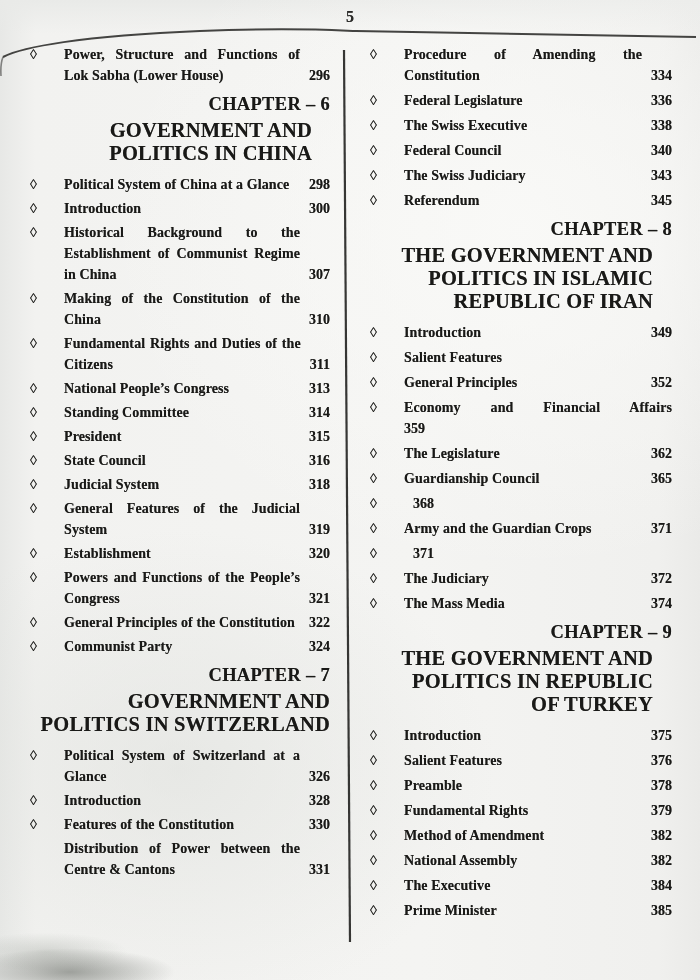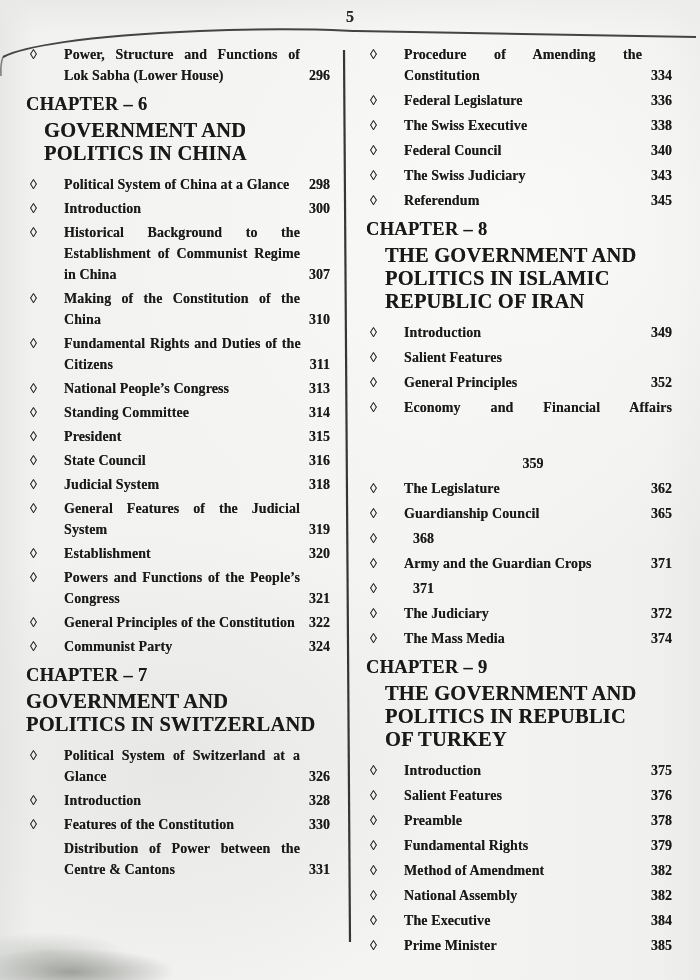--- a/index.html
+++ b/index.html
@@ -48,31 +48,31 @@
   }
   .enum{
     flex:0 0 auto;align-self:flex-end;
     margin-left:9px;
     font-size:14px;font-weight:bold;line-height:21px;
     text-shadow:0 0 .55px rgba(22,22,20,.55);
   }
   
   .entry.nl .body{flex:1;display:block;}
   .entry.nl .etext{display:block;text-align-last:justify;}
-  .entry.nl .enum{display:block;text-align:center;margin-left:0;padding-right:10px;margin-top:35px;}
+  .entry.nl .enum{display:block;text-align:left;margin-left:0;padding-right:10px;}
 
   .chapter{
-    text-align:left;font-weight:bold;
+    text-align:right;font-weight:bold;
     font-size:18.5px;line-height:24px;
     margin:6px 0 3px;
     letter-spacing:.3px;
     text-shadow:0 0 .55px rgba(22,22,20,.55);
   }
   .title{
-    text-align:left;font-weight:bold;
+    text-align:right;font-weight:bold;
     font-size:20.5px;line-height:23px;
     margin:0 0 9px;
     letter-spacing:.2px;
     text-shadow:0 0 .6px rgba(22,22,20,.6);
   }
   .title.narrow{max-width:268px;margin-left:auto;margin-right:auto;}
 </style>
 </head>
 <body>
 

